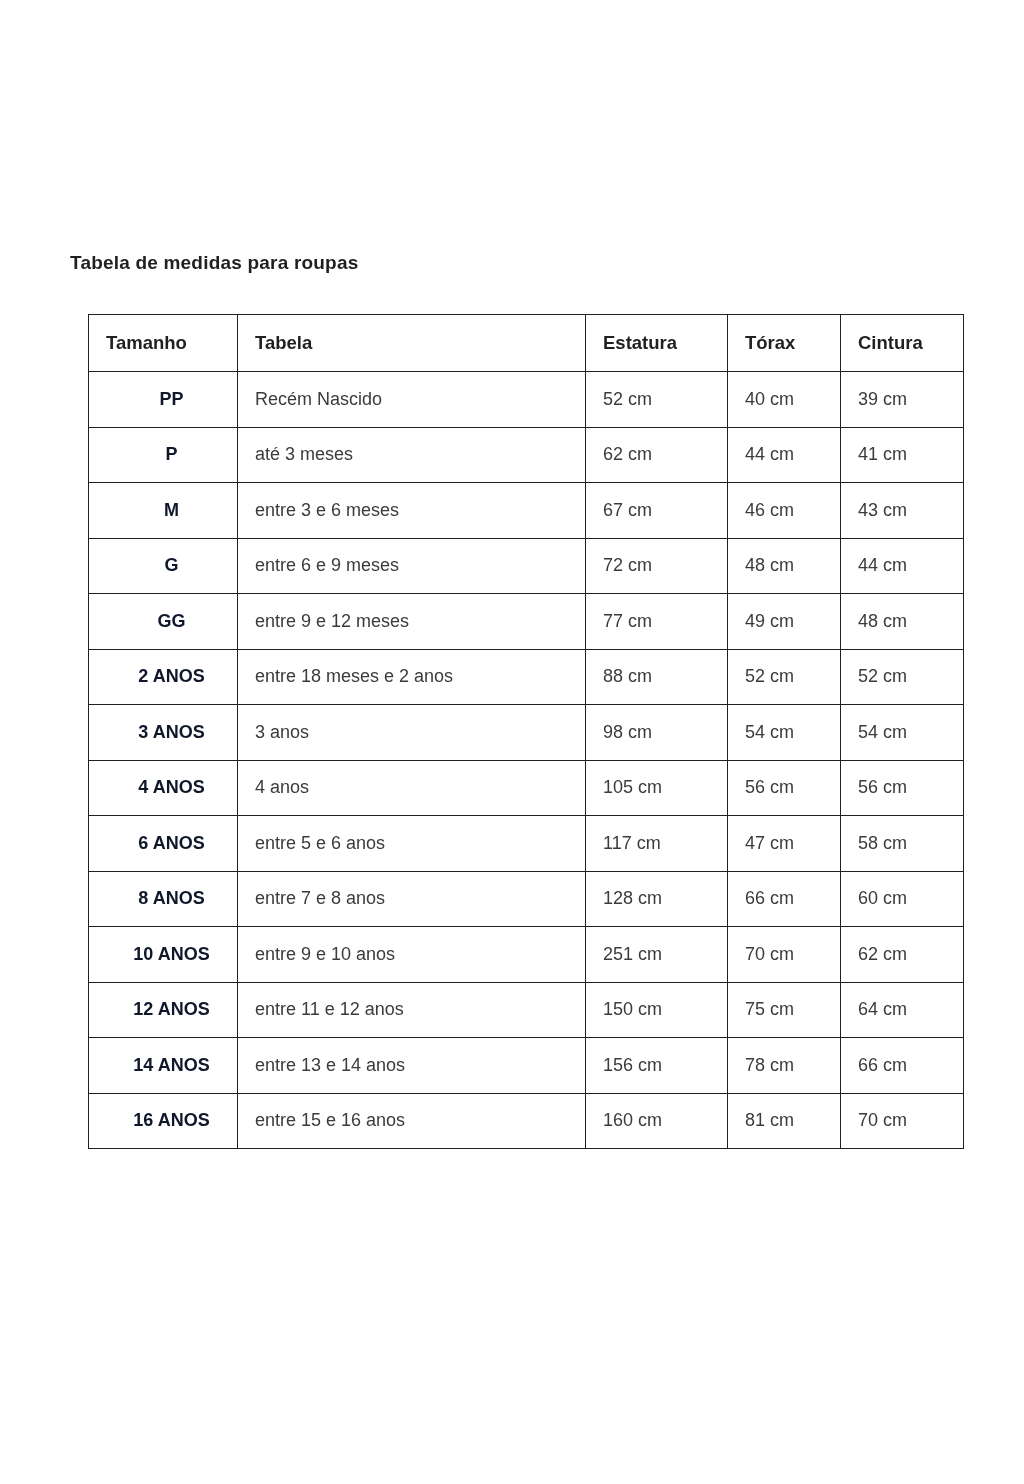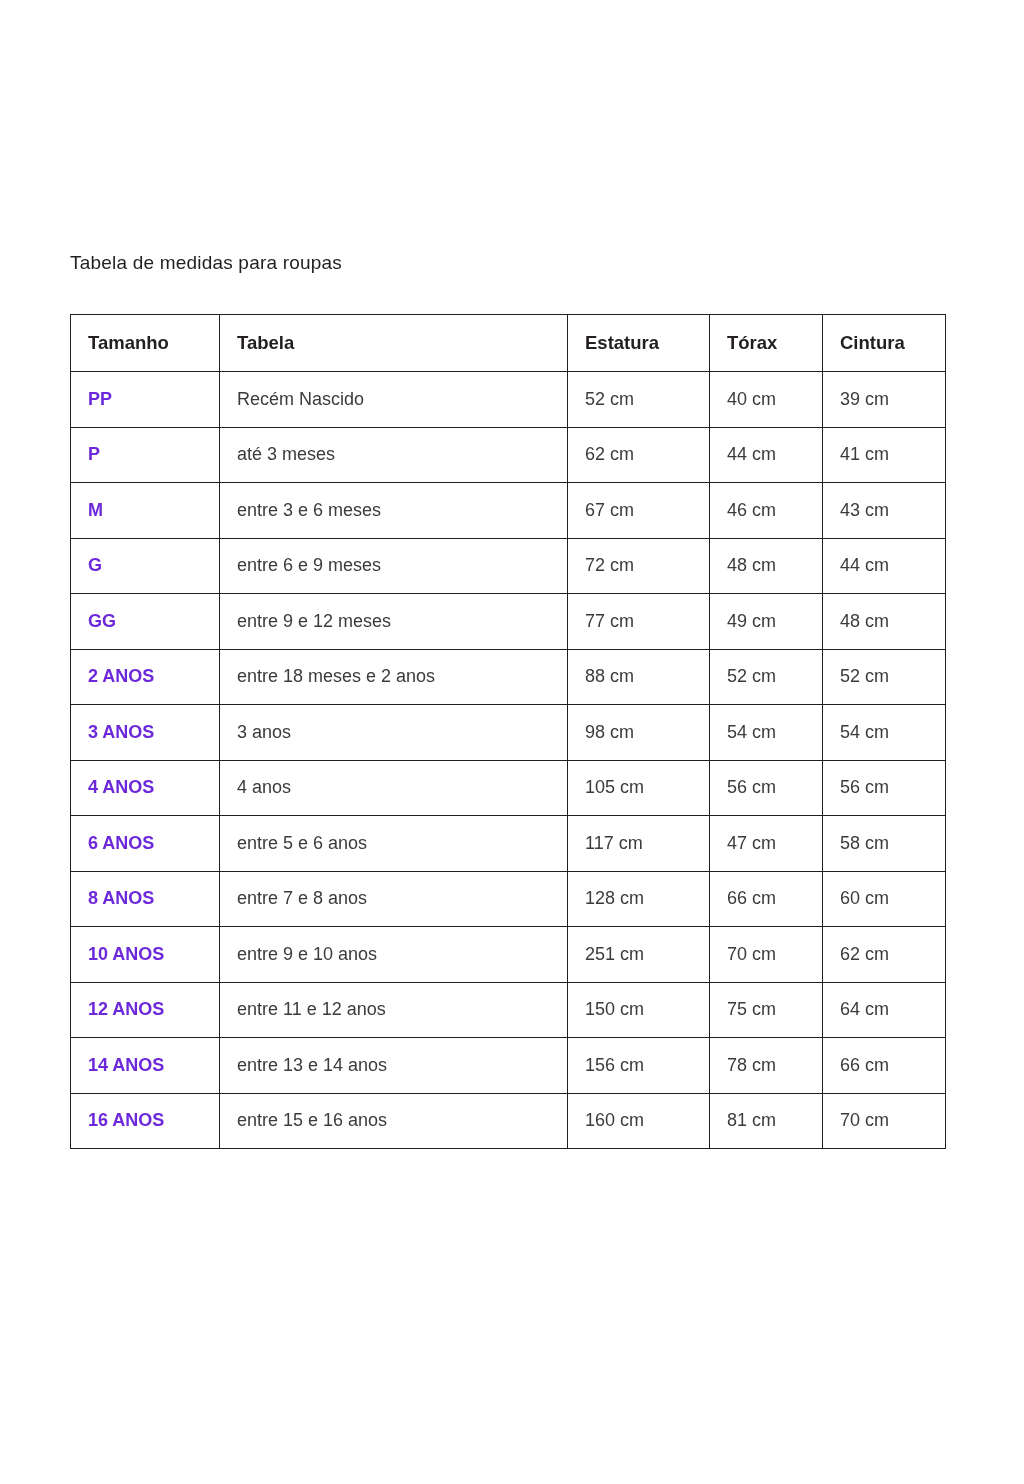--- a/index.html
+++ b/index.html
@@ -21,27 +21,27 @@
     top: 0;
     width: 1024px;
     height: 1484px;
     background: #ffffff;
   }
   .doc-title {
     position: absolute;
     left: 70px;
     top: 252px;
     font-size: 19px;
-    font-weight: normal;
+    font-weight: bold;
     letter-spacing: 0.2px;
     color: #231f20;
   }
   .table-wrap {
     position: absolute;
-    left: 70px;
+    left: 88px;
     top: 314px;
     width: 875px;
   }
   table.size-table {
     border-collapse: collapse;
     width: 875px;
     table-layout: fixed;
   }
   table.size-table th,
   table.size-table td {
@@ -55,21 +55,22 @@
     font-weight: normal;
   }
   table.size-table thead th {
     font-weight: bold;
     color: #231f20;
     font-size: 18.5px;
     height: 56px;
   }
   table.size-table td.size-cell {
     font-weight: bold;
-    color: #6d28d9;
+    color: #0f172a;
+    text-align: center;
   }
   col.c-size  { width: 149px; }
   col.c-age   { width: 348px; }
   col.c-height{ width: 142px; }
   col.c-chest { width: 113px; }
   col.c-waist { width: 123px; }
 </style>
 </head>
 <body>
 

